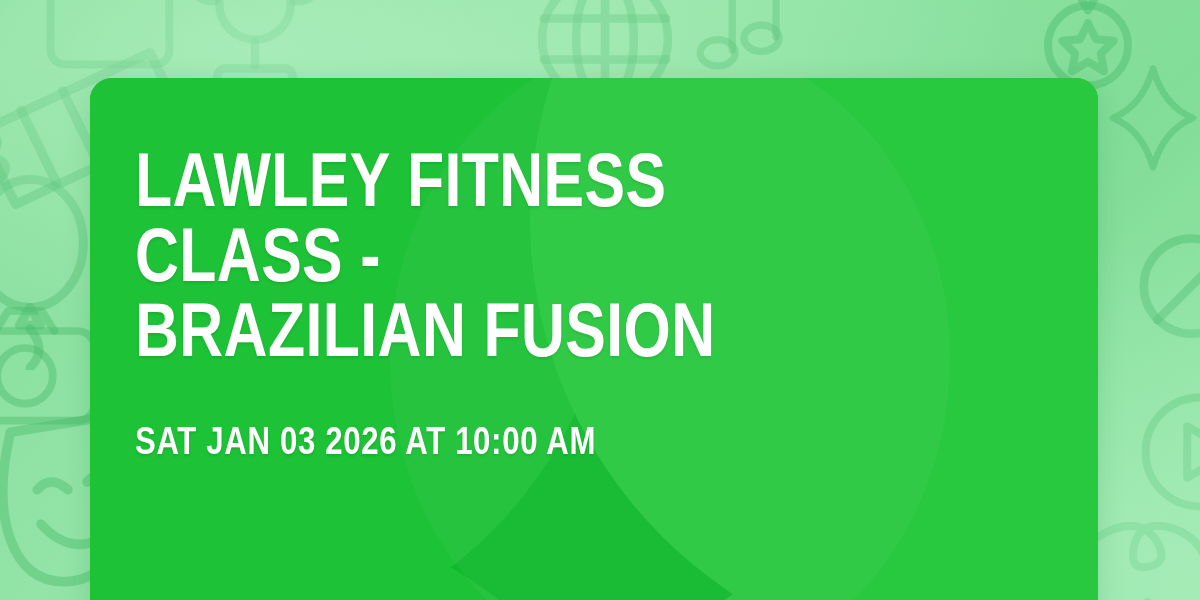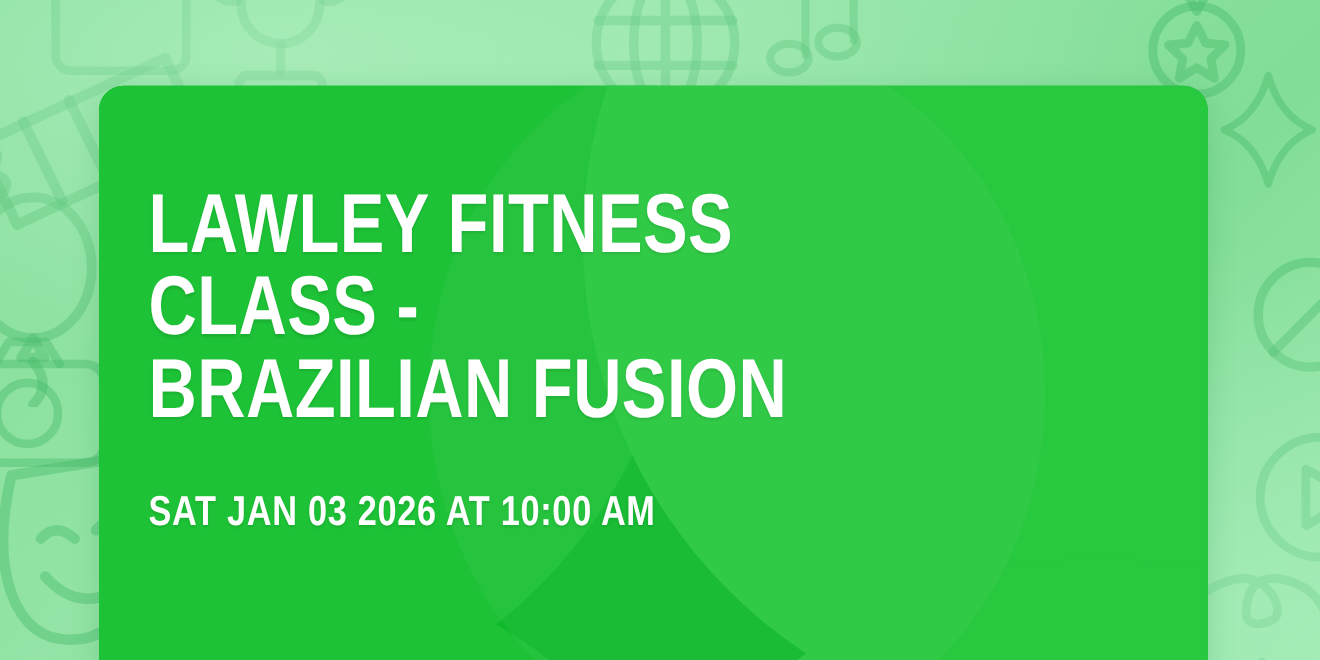--- a/index.html
+++ b/index.html
@@ -92,21 +92,21 @@
     width: 560px; height: 640px;
     border-radius: 50%;
     background: rgba(255,255,255,0.045);
     pointer-events: none;
   }
 
   
   #card-content {
     position: absolute;
     left: 45px;
-    top: 88px;
+    top: 64px;
     right: 40px;
   }
 
   #event-title {
     margin: 0;
     color: #ffffff;
     font-family: "Liberation Sans Narrow", "Liberation Sans", sans-serif;
     font-size: 76px;
     line-height: 0.99;
     font-weight: 700;

